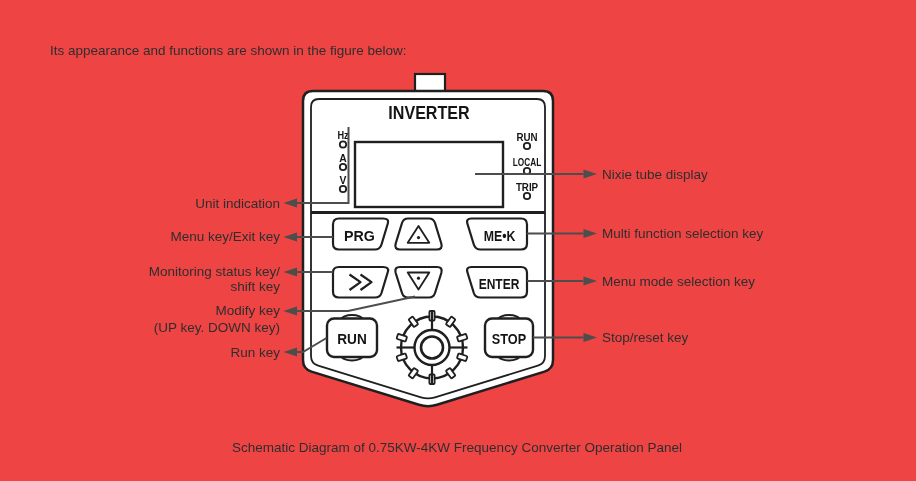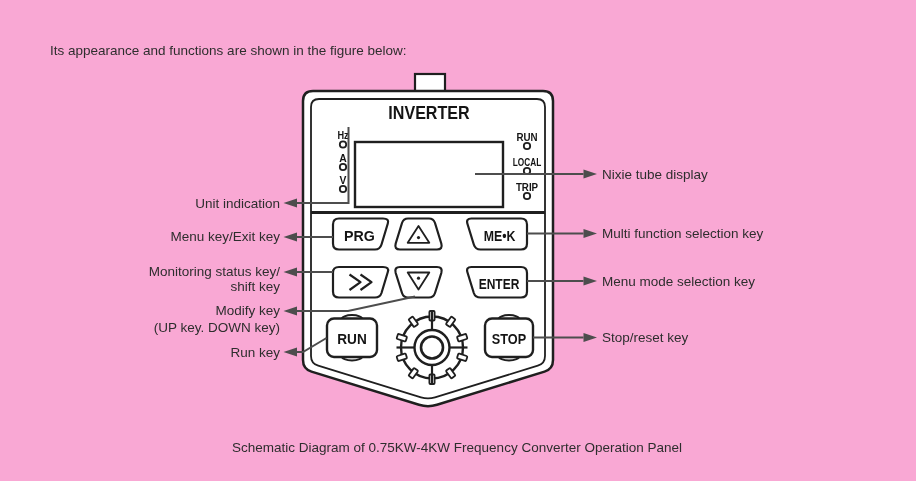--- a/index.html
+++ b/index.html
@@ -1,16 +1,16 @@
 <!DOCTYPE html>
 <html><head>
 <meta charset="utf-8">
 <style>
   html,body{margin:0;padding:0;background:#fff;}
-  .stage{position:relative;width:916px;height:481px;background:#f9a8d4;overflow:hidden;
+  .stage{position:relative;width:916px;height:481px;background:#ef4444;overflow:hidden;
          font-family:"Liberation Sans", sans-serif;}
   svg{position:absolute;left:0;top:0;}
   text{font-family:"Liberation Sans", sans-serif;}
   .lbl{font-size:13.5px;fill:#2e2e2e;}
   .key-txt{font-weight:bold;fill:#141414;}
   .ind-txt{font-weight:bold;fill:#141414;}
   .ink{stroke:#1f1f1f;fill:#ffffff;}
   .ptr{stroke:#4d4d4d;stroke-width:2;fill:none;}
   .arr{fill:#4d4d4d;stroke:none;}
 </style>

